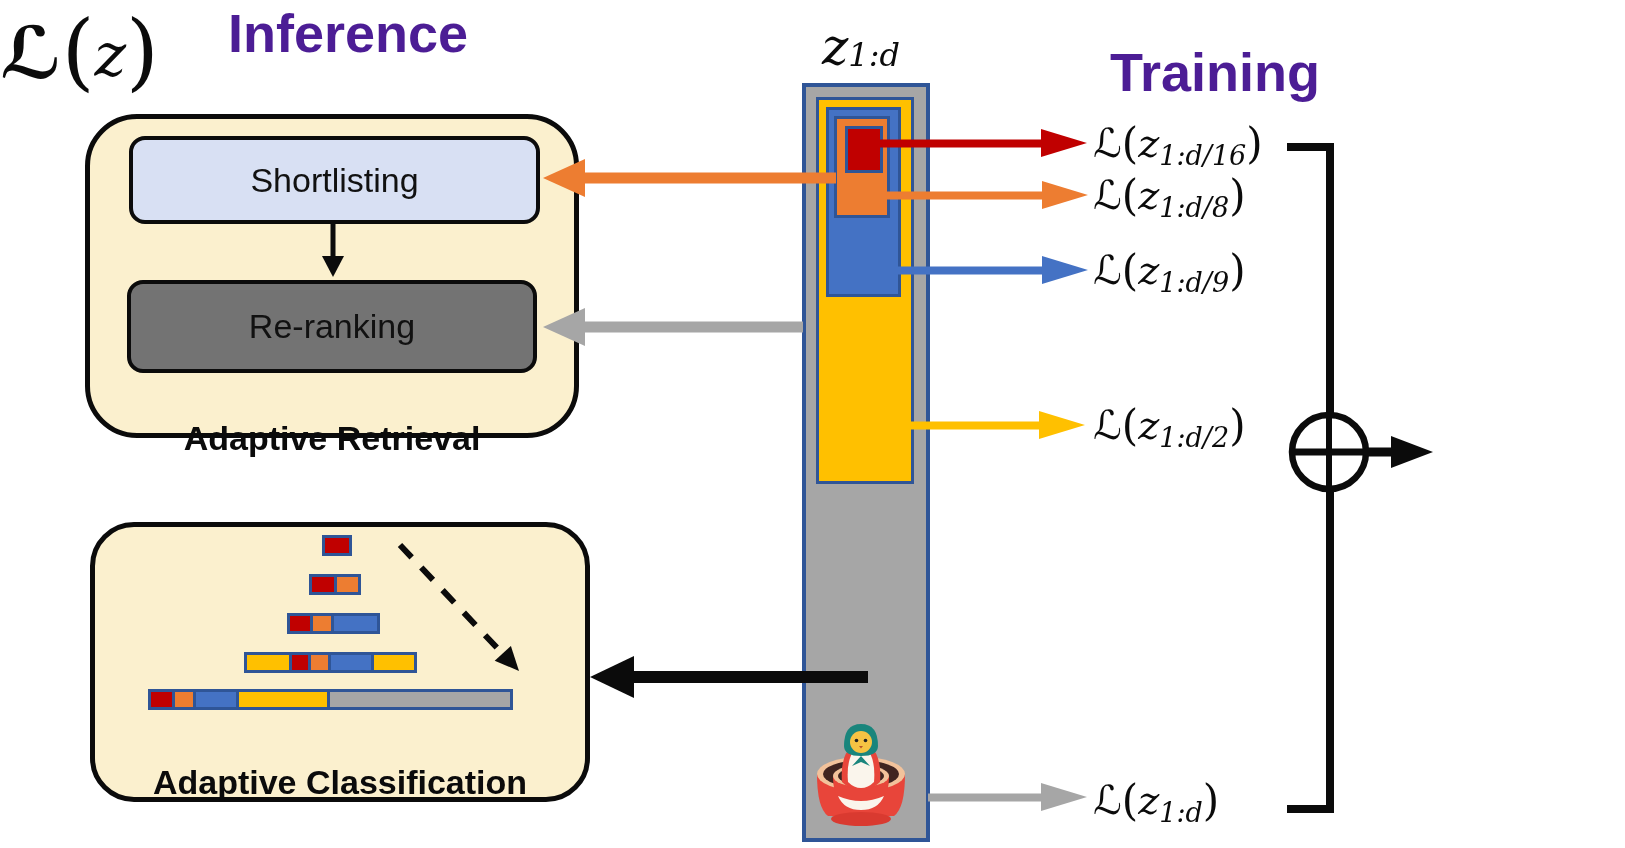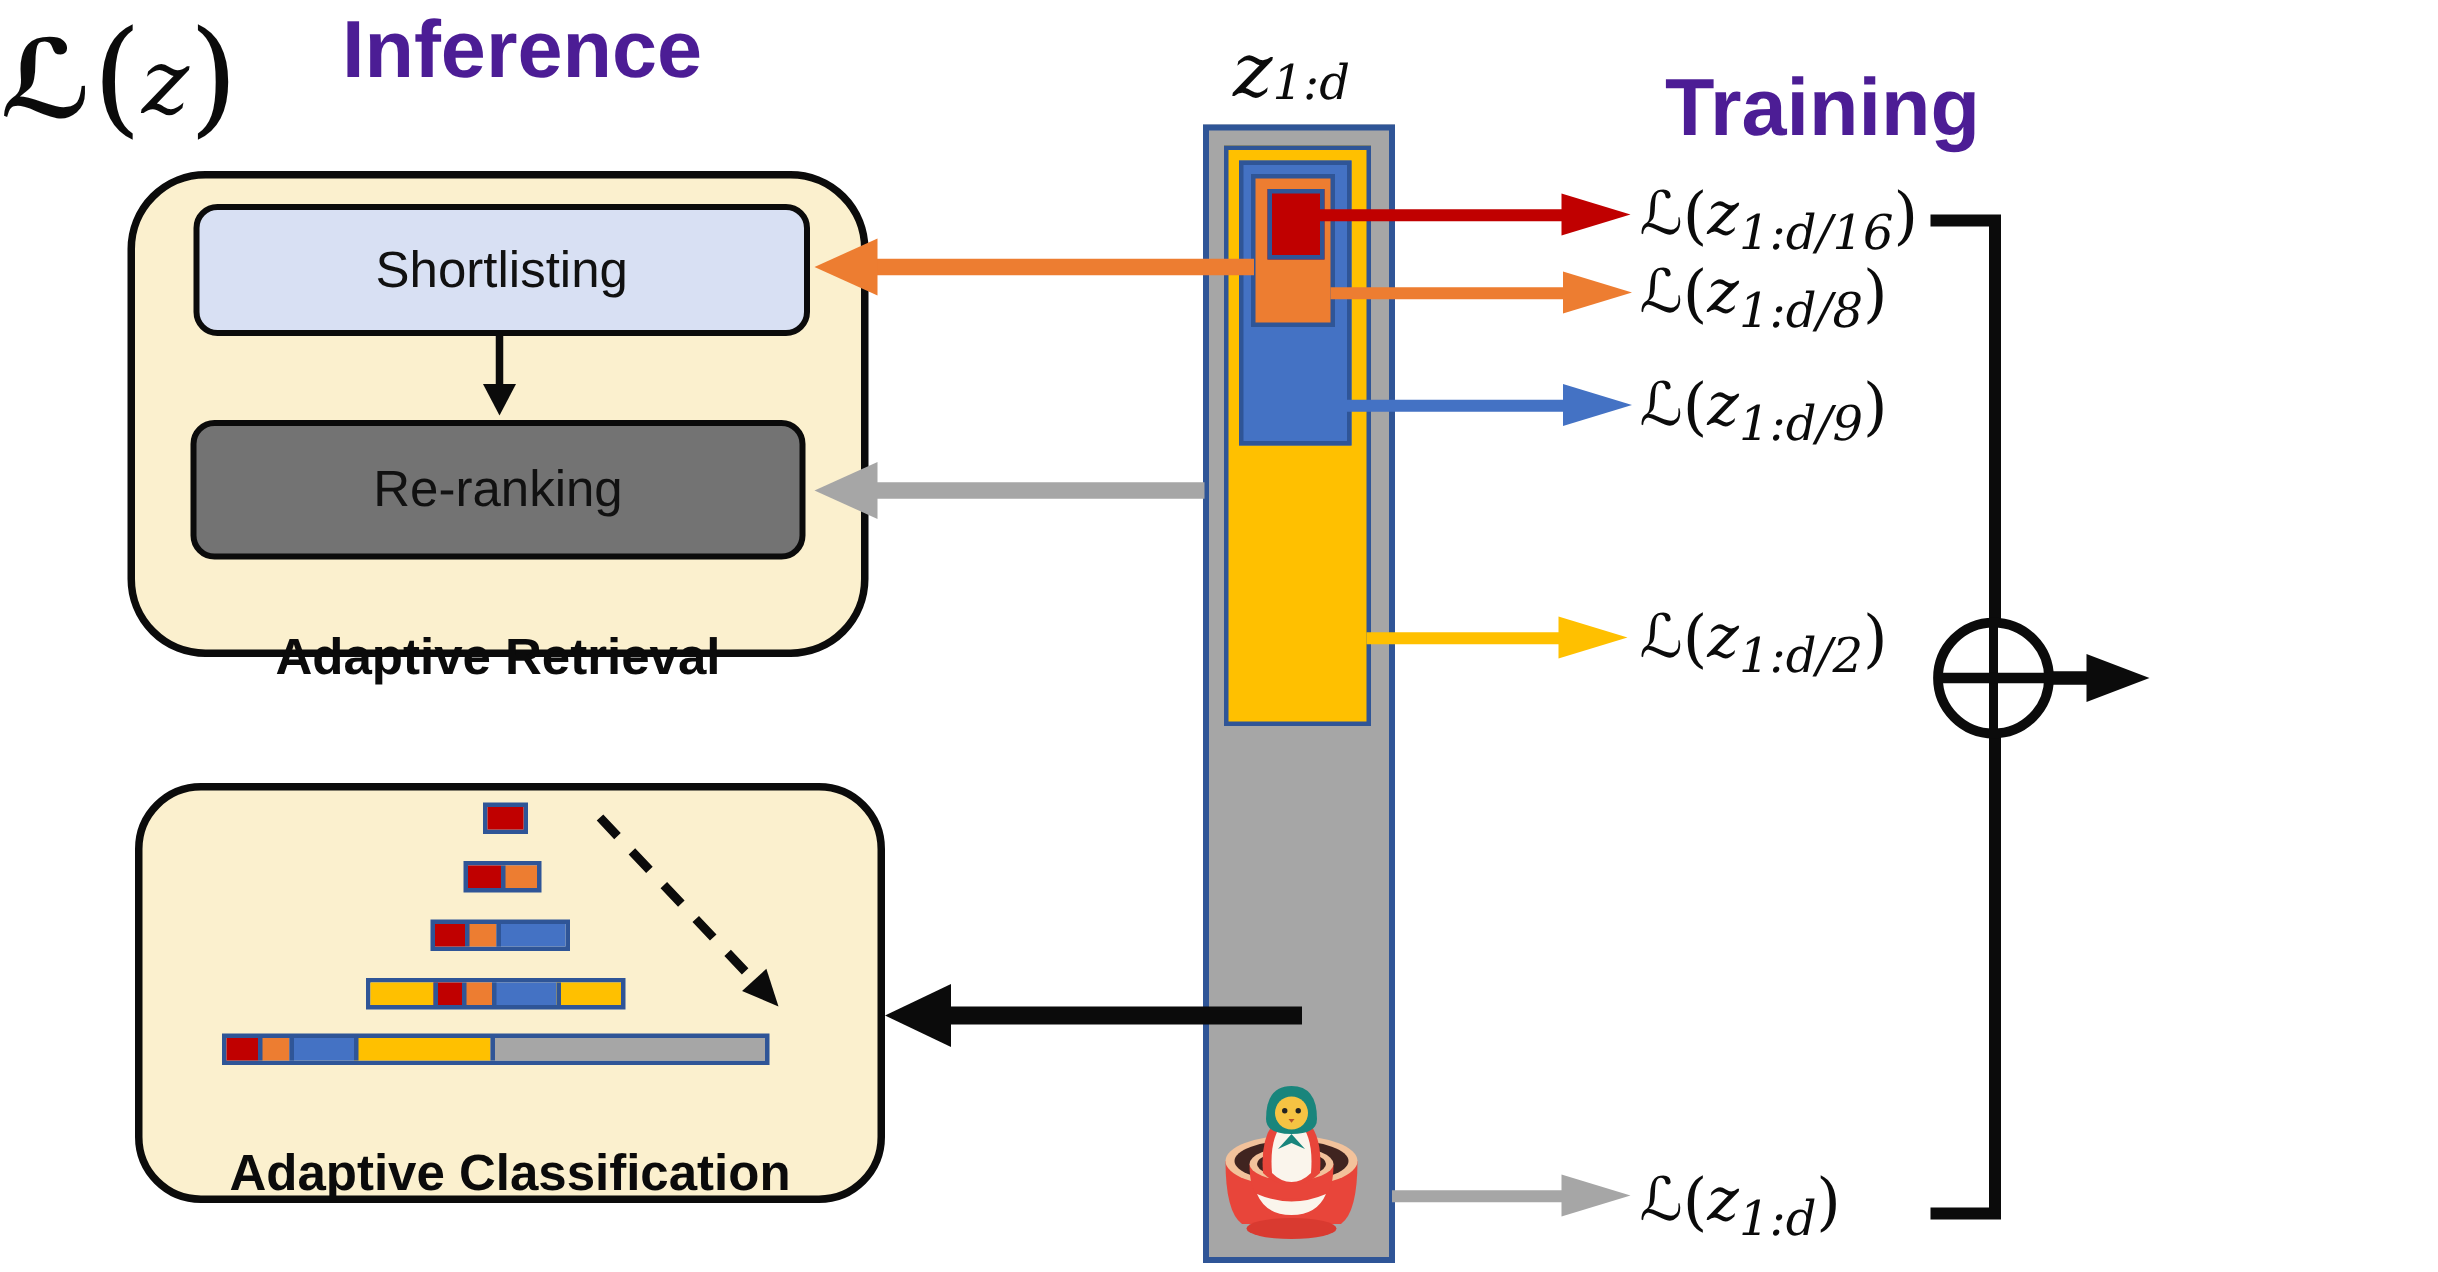--- a/index.html
+++ b/index.html
@@ -11,21 +11,21 @@
   .big-title{position:absolute;font-weight:bold;font-size:54px;color:#4c1d95;
              letter-spacing:0px;white-space:nowrap;}
   #title-inference{left:218px;top:2px;width:260px;text-align:center;}
   #title-training{left:1095px;top:12px;width:240px;text-align:center;margin-top:29px;}
 
   
   .math{font-family:"DejaVu Serif", serif;color:#0b0b0b;white-space:nowrap;}
   .mi{font-style:italic;}
   .scriptL{font-family:"DejaVu Sans","DejaVu Serif",serif;font-style:normal;}
   .loss-label{position:absolute;display:flex;align-items:center;height:56px;font-size:40px;}
-  .loss-label .sub{font-size:32px;font-style:italic;transform:translateY(12px);}
+  .loss-label .sub{font-size:27px;font-style:italic;transform:translateY(12px);}
   .loss-label .paren{font-size:42px;font-weight:400;}
 
   #vector-label{left:796px;top:18px;width:130px;height:60px;display:flex;justify-content:center;
                 align-items:flex-start;font-size:50px;}
   #vector-label .sub{font-size:32px;transform:translateY(18px);}
 
   #total-loss{left:1428px;top:398px;height:110px;display:flex;align-items:center;font-size:56px;}
   #total-loss .frak{font-family:"DejaVu Sans","DejaVu Serif",serif;font-weight:bold;font-size:72px;
                     transform:translateY(-2px);}
   #total-loss .paren{font-size:84px;font-weight:300;transform:translateY(-4px);}

